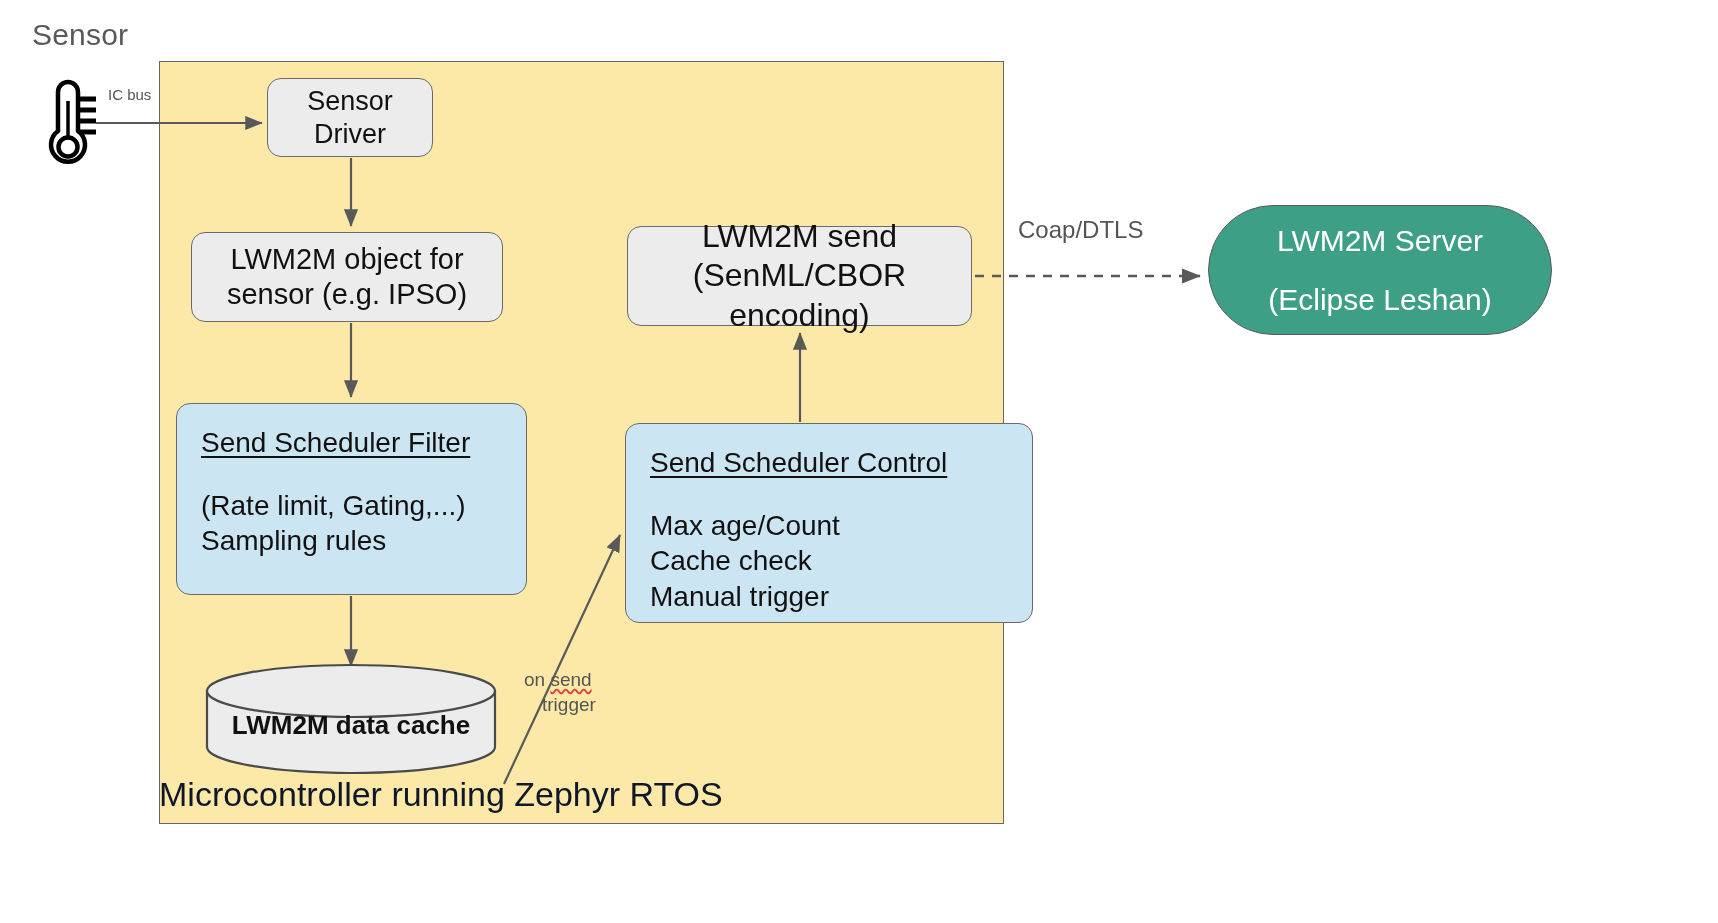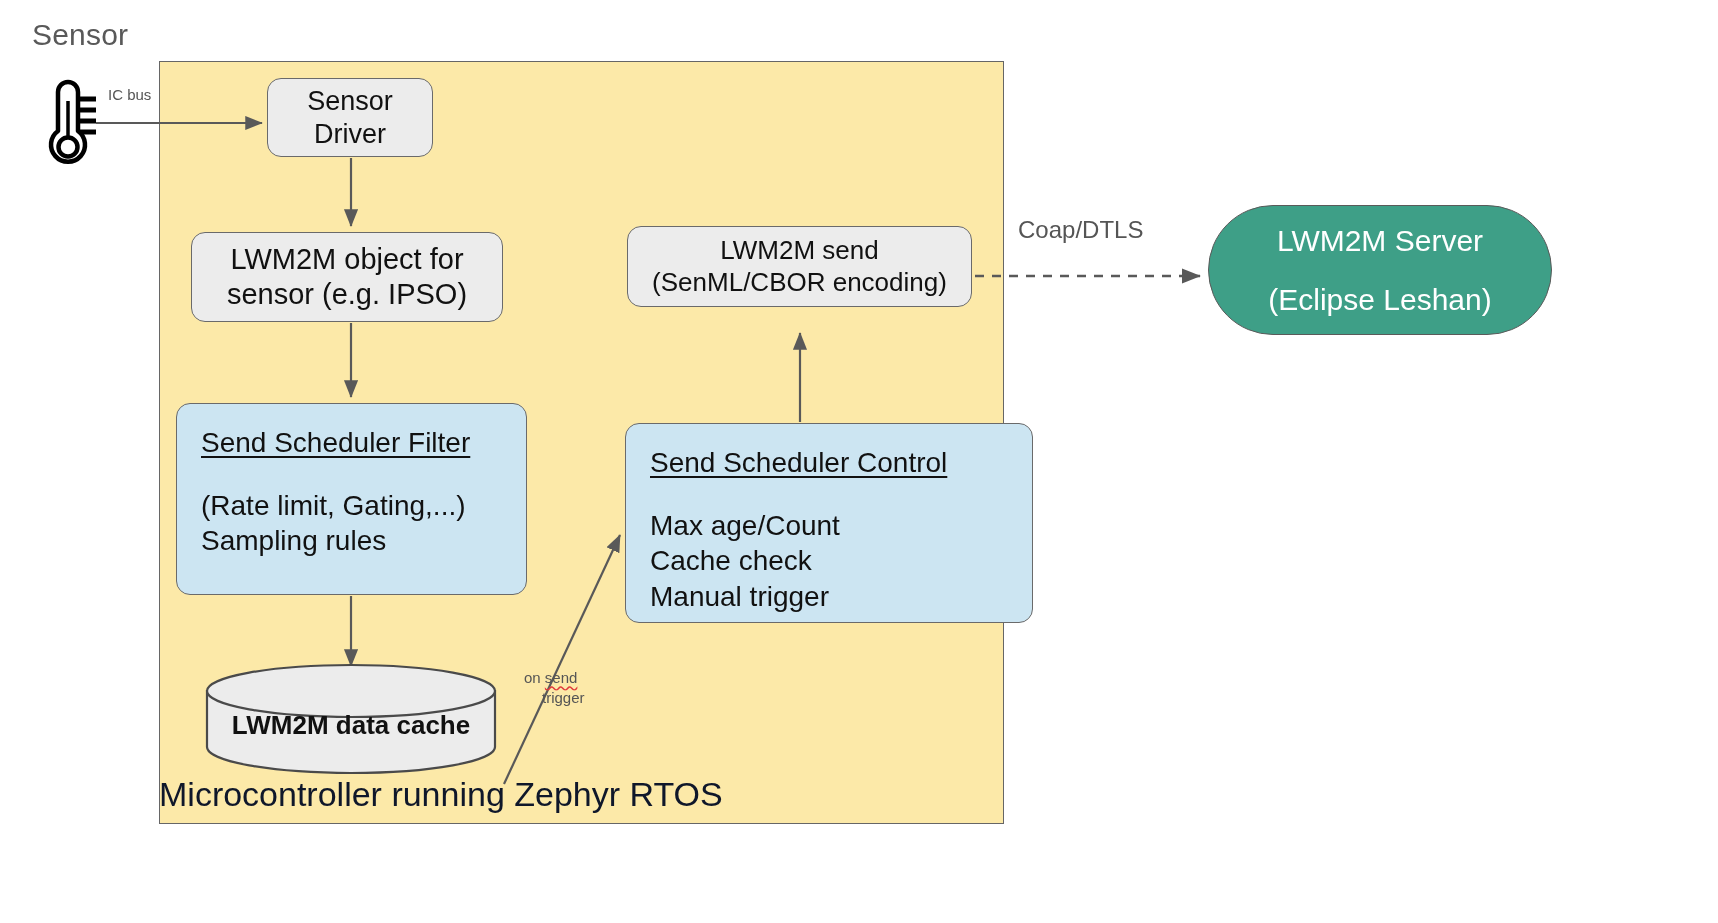--- a/index.html
+++ b/index.html
@@ -78,22 +78,22 @@
     width: 166px; height: 79px;
     font-size: 27px;
   }
   #lwm2m-object {
     left: 191px; top: 232px;
     width: 312px; height: 90px;
     font-size: 29px;
   }
   #lwm2m-send {
     left: 627px; top: 226px;
-    width: 345px; height: 81px;
-    font-size: 26px;
+    width: 345px; height: 100px;
+    font-size: 32px;
   }
 
   
   .panel {
     position: absolute;
     box-sizing: border-box;
     background: #CCE5F2;
     border: 1.6px solid #6A6A6A;
     border-radius: 14px;
     color: #111111;
@@ -163,21 +163,21 @@
   #label-ic-bus {
     left: 108px; top: 86px;
     font-size: 15px;
   }
   #label-coap {
     left: 1018px; top: 216px;
     font-size: 24px;
   }
   #label-on-send {
     left: 524px; top: 668px;
-    font-size: 15px;
+    font-size: 19px;
     line-height: 1.3;
     text-align: left;
     width: 90px;
   }
   #label-on-send .ln2 { display:block; margin-left: 18px; }
   .squiggle {
     text-decoration: underline wavy #e03a3a;
     text-decoration-skip-ink: none;
     text-underline-offset: 2px;
   }

